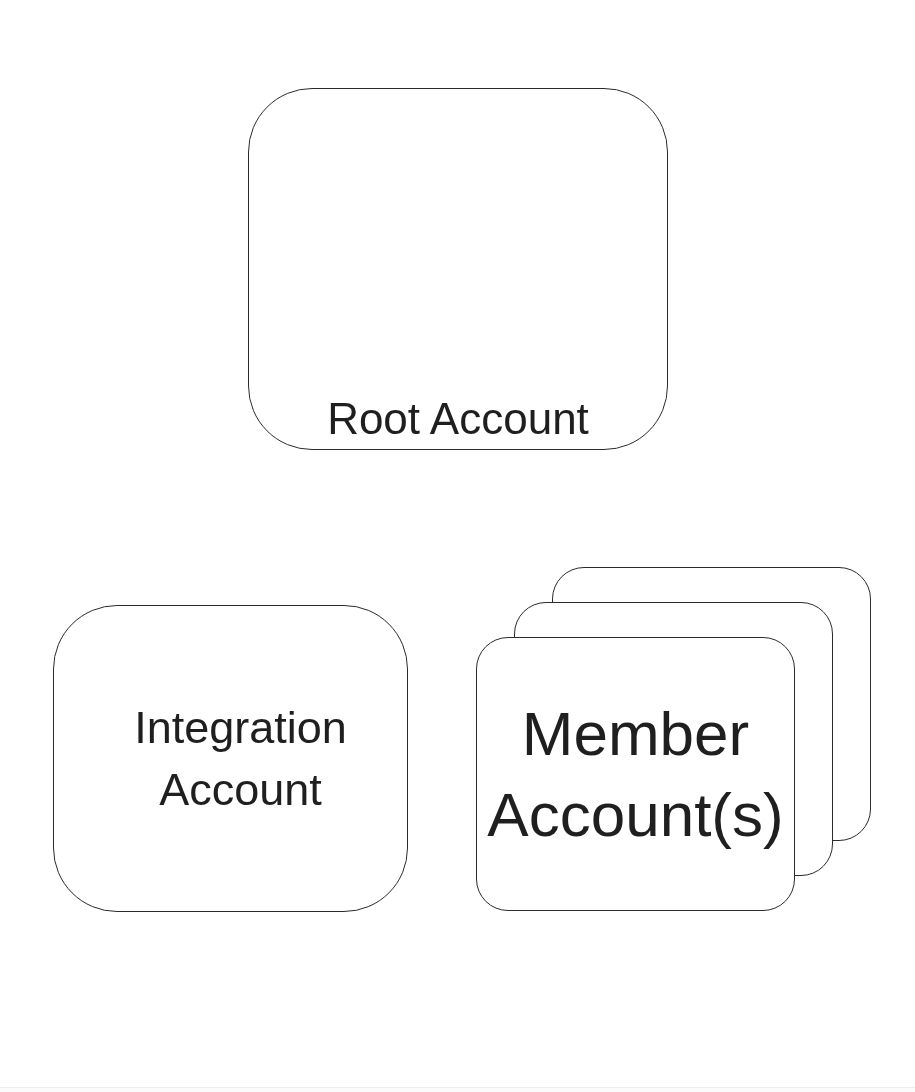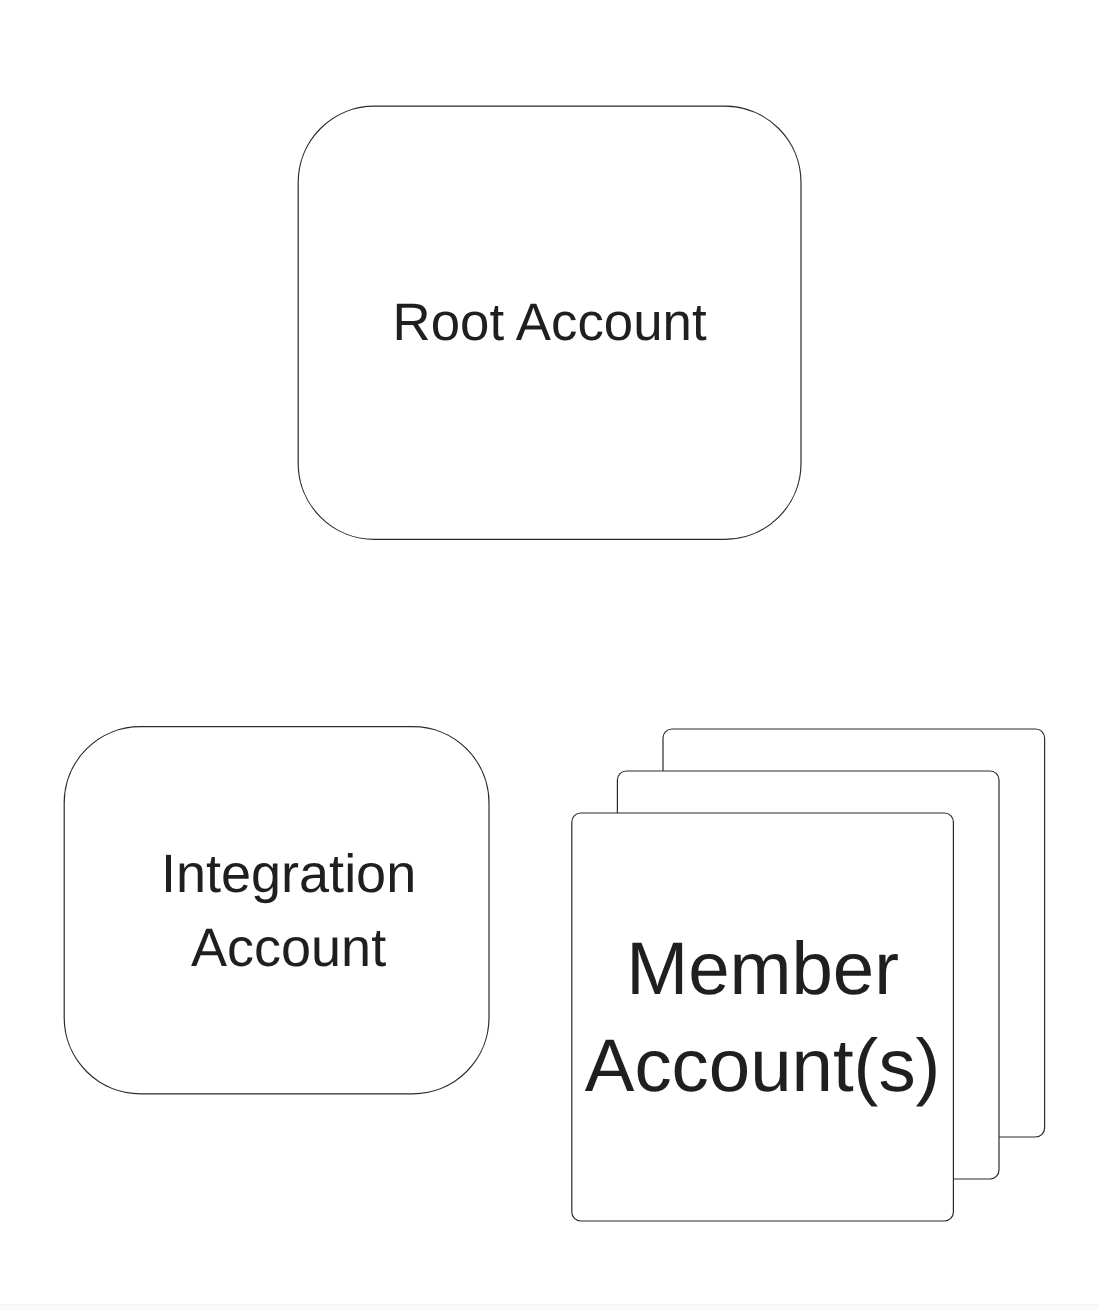--- a/index.html
+++ b/index.html
@@ -32,36 +32,36 @@
     white-space: nowrap;
   }
   #root-node {
     left: 248px;
     top: 88px;
     width: 420px;
     height: 362px;
     border-radius: 64px;
     font-size: 44px;
     line-height: 60px;
+    justify-content: flex-end;
   }
   #integration-node {
     left: 53px;
     top: 605px;
     width: 355px;
     height: 307px;
     border-radius: 64px;
     font-size: 45px;
     line-height: 62px;
     padding-left: 20px;
   }
   .member-box {
     width: 319px;
-    height: 341px;
-    border-radius: 8px;
-    margin-top: 40px;
+    height: 274px;
+    border-radius: 32px;
   }
   #member-node-back {
     left: 552px;
     top: 567px;
     z-index: 1;
   }
   #member-node-middle {
     left: 514px;
     top: 602px;
     z-index: 2;

